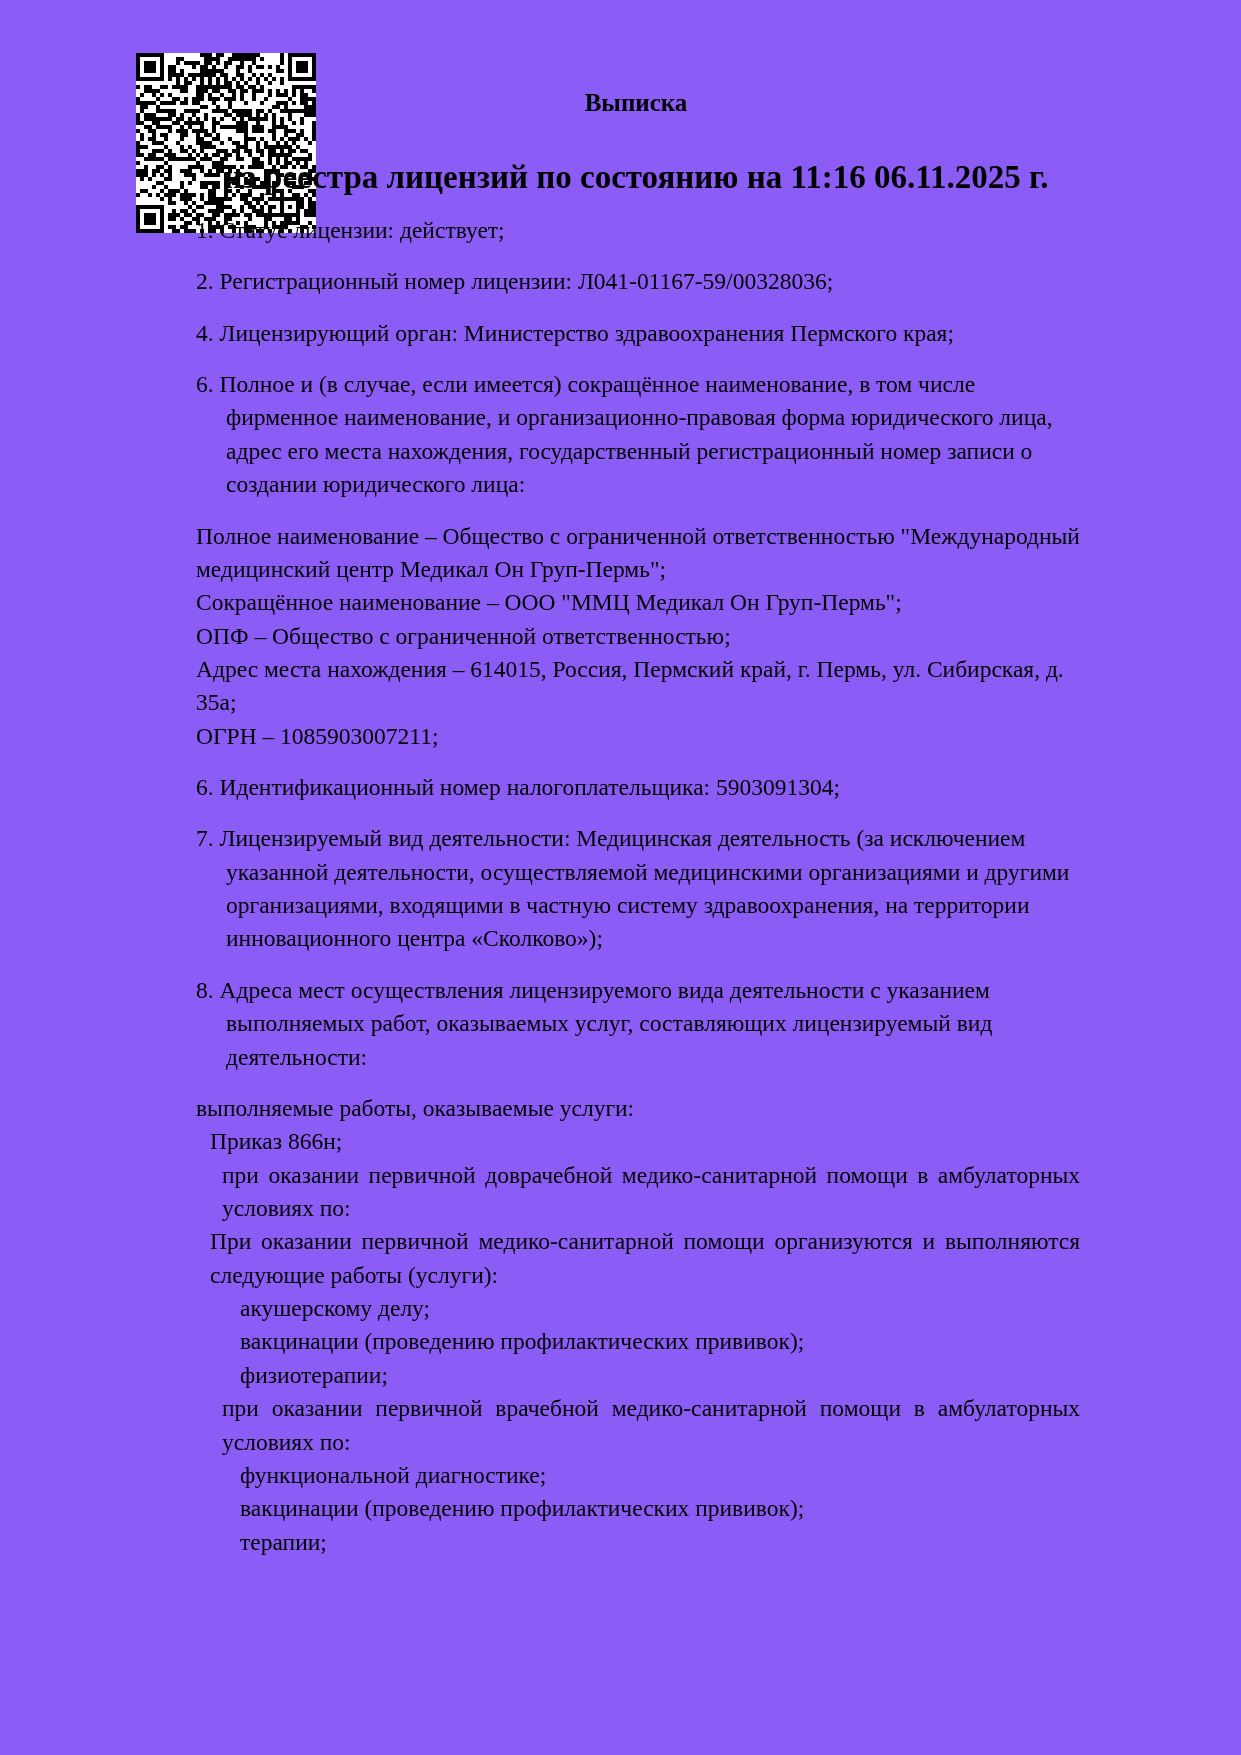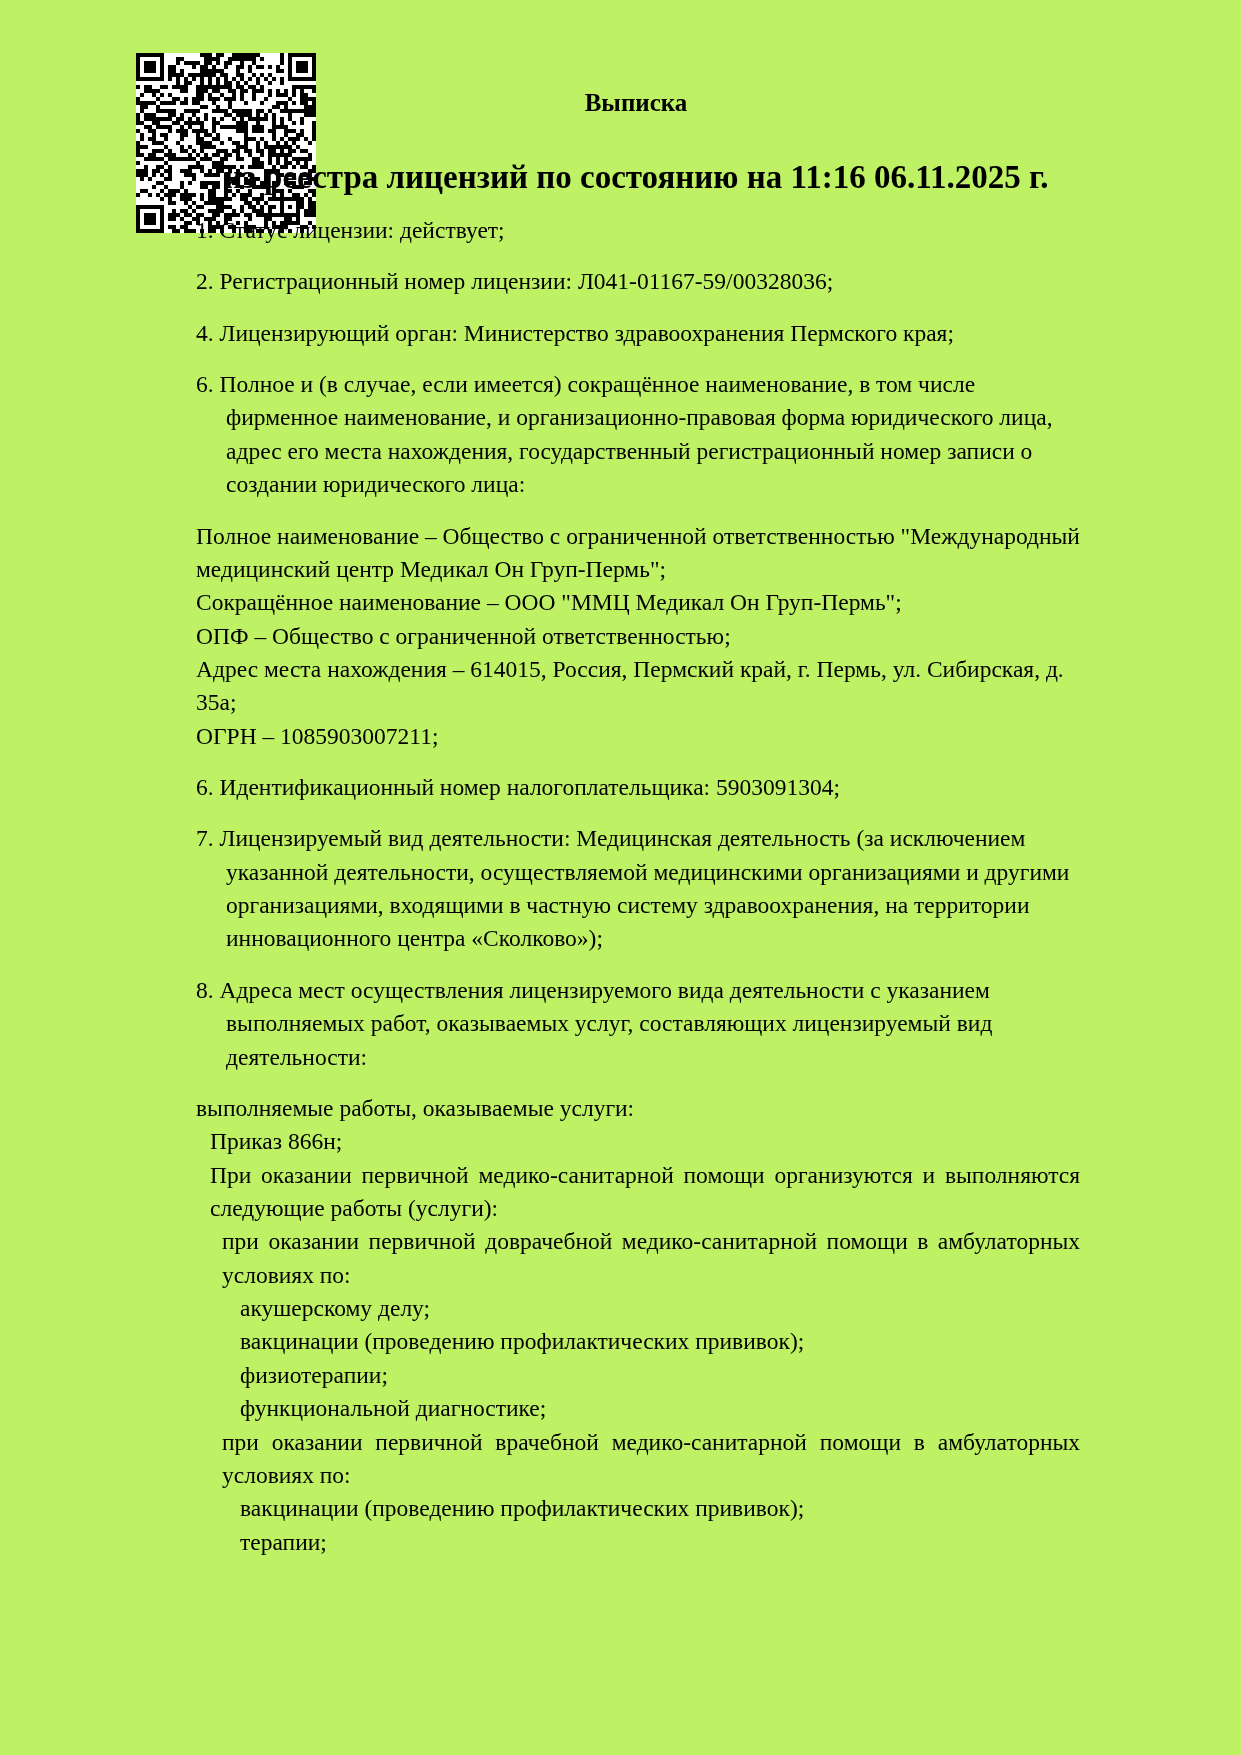--- a/index.html
+++ b/index.html
@@ -5,21 +5,21 @@
 <style>
   html, body {
     margin: 0;
     padding: 0;
     background: #ffffff;
   }
   .page {
     position: relative;
     width: 1241px;
     height: 1755px;
-    background: #bef264;
+    background: #8b5cf6;
     margin: 0 auto;
     overflow: hidden;
     font-family: "Liberation Serif", "DejaVu Serif", serif;
     color: #000000;
   }
 
   
   .qr-wrap {
     position: absolute;
     left: 136px;
@@ -112,25 +112,25 @@
       <p class="ln">ОГРН – 1085903007211;</p>
     </div>
 
     <p class="para">6. Идентификационный номер налогоплательщика: 5903091304;</p>
     <p class="para">7. Лицензируемый вид деятельности: Медицинская деятельность (за исключением указанной деятельности, осуществляемой медицинскими организациями и другими организациями, входящими в частную систему здравоохранения, на территории инновационного центра «Сколково»);</p>
     <p class="para">8. Адреса мест осуществления лицензируемого вида деятельности с указанием выполняемых работ, оказываемых услуг, составляющих лицензируемый вид деятельности:</p>
 
     <div class="block">
       <p class="ln">выполняемые работы, оказываемые услуги:</p>
       <p class="ln i1">Приказ 866н;</p>
+      <p class="ln i2 jst">при оказании первичной доврачебной медико-санитарной помощи в амбулаторных условиях по:</p>
       <p class="ln i1 jst">При оказании первичной медико-санитарной помощи организуются и выполняются следующие работы (услуги):</p>
-      <p class="ln i2 jst">при оказании первичной доврачебной медико-санитарной помощи в амбулаторных условиях по:</p>
       <p class="ln i3">акушерскому делу;</p>
       <p class="ln i3">вакцинации (проведению профилактических прививок);</p>
       <p class="ln i3">физиотерапии;</p>
+      <p class="ln i2 jst">при оказании первичной врачебной медико-санитарной помощи в амбулаторных условиях по:</p>
       <p class="ln i3">функциональной диагностике;</p>
-      <p class="ln i2 jst">при оказании первичной врачебной медико-санитарной помощи в амбулаторных условиях по:</p>
       <p class="ln i3">вакцинации (проведению профилактических прививок);</p>
       <p class="ln i3">терапии;</p>
     </div>
 
   </div>
 </div>
 
 </body></html>

